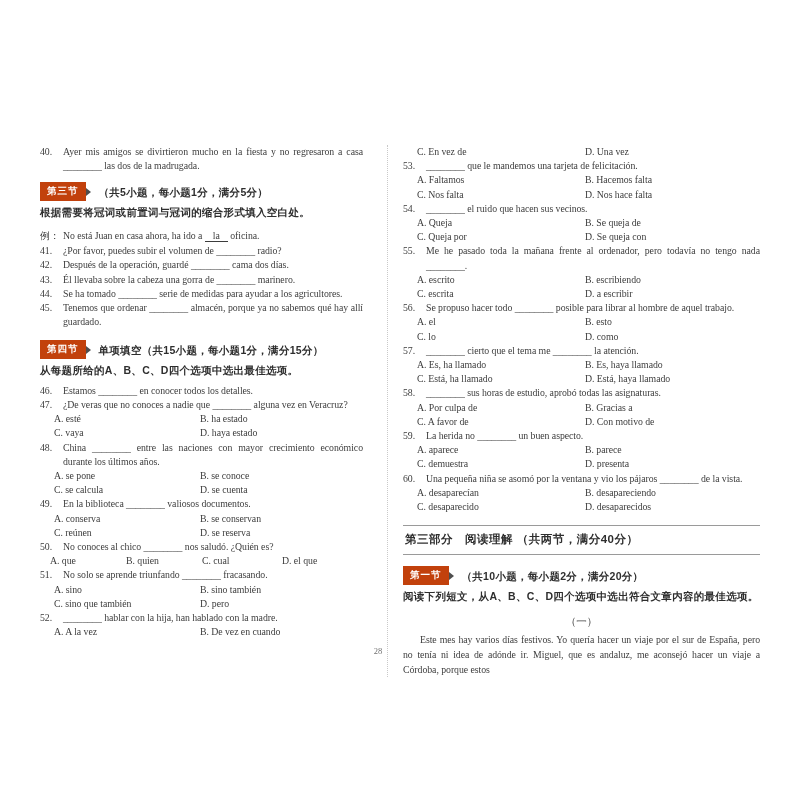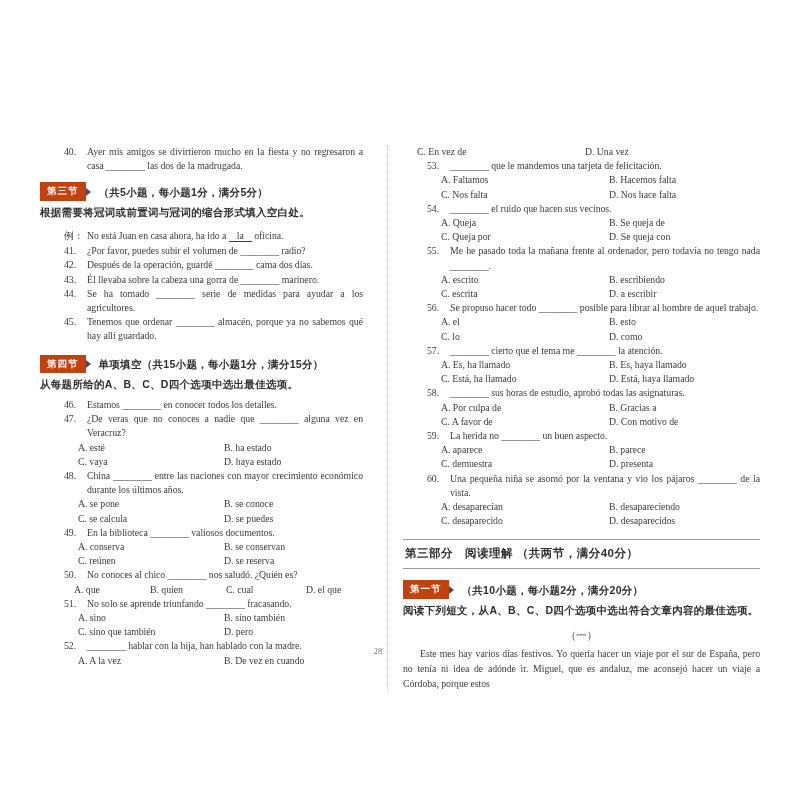--- a/index.html
+++ b/index.html
@@ -6,21 +6,21 @@
   body {
     width:800px; height:800px; background:#ffffff; position:relative; overflow:hidden;
     font-family:"Liberation Serif","DejaVu Serif",serif;
     font-size:9.8px; color:#3c3c3c; letter-spacing:-0.05px;
   }
   .columns { position:absolute; top:145px; left:40px; width:720px; display:flex; align-items:stretch; }
   .col-left  { width:323px; flex:none; }
   .divider   { flex:none; width:0; border-left:1px dotted #c9c9c9; margin-left:24px; margin-right:15px; }
   .col-right { flex:1; min-width:0; }
 
-  .q { line-height:14.2px;margin-left:24px; }
+  .q { line-height:14.2px; }
   .stem { display:grid; grid-template-columns:23px 1fr; }
   .qtext { text-align:justify; }
   .opts { padding-left:14px; display:grid; line-height:14.2px; }
   .opts2 { grid-template-columns:146px 1fr; }
   .col-right .opts2 { grid-template-columns:168px 1fr; }
   .opts4 { grid-template-columns:76px 76px 80px 1fr; padding-left:10px; }
 
   .badge-row { display:flex; align-items:center; margin:9px 0 4px; line-height:14px; }
   .badge {
     background:#c2410c; color:#fff; font-size:9.5px; font-weight:bold;
@@ -138,21 +138,21 @@
         </div>
         <div class="q">
           <div class="stem">
             <span class="qnum">48.</span>
             <span class="qtext">China ________ entre las naciones con mayor crecimiento económico durante los últimos años.</span>
           </div>
           <div class="opts opts2">
             <span class="opt">A. se pone</span>
             <span class="opt">B. se conoce</span>
             <span class="opt">C. se calcula</span>
-            <span class="opt">D. se puedes</span>
+            <span class="opt">D. se cuenta</span>
           </div>
         </div>
         <div class="q">
           <div class="stem">
             <span class="qnum">49.</span>
             <span class="qtext">En la biblioteca ________ valiosos documentos.</span>
           </div>
           <div class="opts opts2">
             <span class="opt">A. conserva</span>
             <span class="opt">B. se conservan</span>

